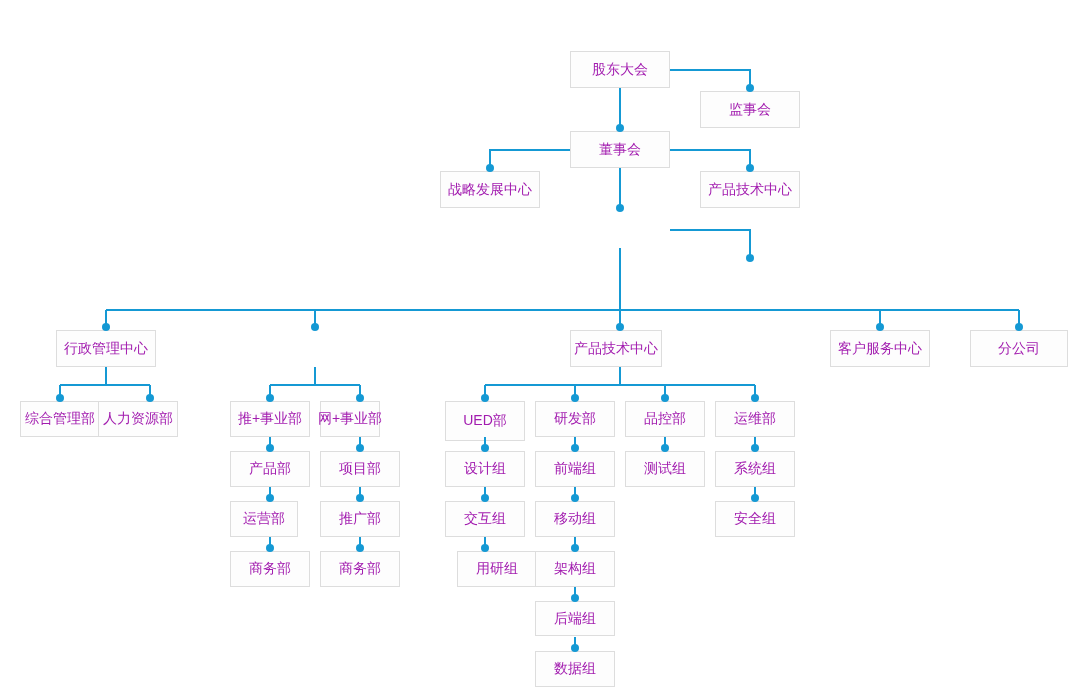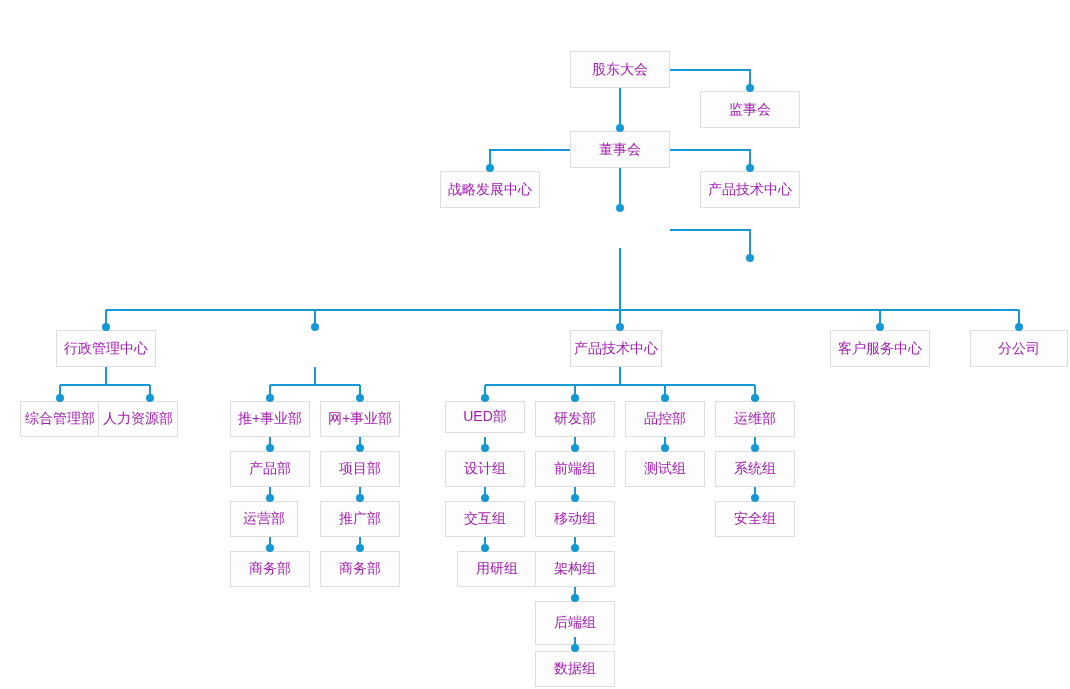--- a/index.html
+++ b/index.html
@@ -109,22 +109,22 @@
   <div class="node" style="left:700px;top:171px;width:100px;height:37px">产品技术中心</div>
 
   <div class="node" style="left:56px;top:330px;width:100px;height:37px">行政管理中心</div>
   <div class="node" style="left:570px;top:330px;width:92px;height:37px">产品技术中心</div>
   <div class="node" style="left:830px;top:330px;width:100px;height:37px">客户服务中心</div>
   <div class="node" style="left:970px;top:330px;width:98px;height:37px">分公司</div>
 
   <div class="node" style="left:20px;top:401px;width:80px;height:36px">综合管理部</div>
   <div class="node" style="left:98px;top:401px;width:80px;height:36px">人力资源部</div>
   <div class="node" style="left:230px;top:401px;width:80px;height:36px">推+事业部</div>
-  <div class="node" style="left:320px;top:401px;width:80px;height:36px">网+事业部</div>
-  <div class="node" style="left:445px;top:401px;width:80px;height:32px">UED部</div>
+  <div class="node" style="left:320px;top:401px;width:60px;height:36px">网+事业部</div>
+  <div class="node" style="left:445px;top:401px;width:80px;height:40px">UED部</div>
   <div class="node" style="left:535px;top:401px;width:80px;height:36px">研发部</div>
   <div class="node" style="left:625px;top:401px;width:80px;height:36px">品控部</div>
   <div class="node" style="left:715px;top:401px;width:80px;height:36px">运维部</div>
 
   <div class="node" style="left:230px;top:451px;width:80px;height:36px">产品部</div>
   <div class="node" style="left:320px;top:451px;width:80px;height:36px">项目部</div>
   <div class="node" style="left:445px;top:451px;width:80px;height:36px">设计组</div>
   <div class="node" style="left:535px;top:451px;width:80px;height:36px">前端组</div>
   <div class="node" style="left:625px;top:451px;width:80px;height:36px">测试组</div>
   <div class="node" style="left:715px;top:451px;width:80px;height:36px">系统组</div>
@@ -133,17 +133,17 @@
   <div class="node" style="left:320px;top:501px;width:80px;height:36px">推广部</div>
   <div class="node" style="left:445px;top:501px;width:80px;height:36px">交互组</div>
   <div class="node" style="left:535px;top:501px;width:80px;height:36px">移动组</div>
   <div class="node" style="left:715px;top:501px;width:80px;height:36px">安全组</div>
 
   <div class="node" style="left:230px;top:551px;width:80px;height:36px">商务部</div>
   <div class="node" style="left:320px;top:551px;width:80px;height:36px">商务部</div>
   <div class="node" style="left:457px;top:551px;width:80px;height:36px">用研组</div>
   <div class="node" style="left:535px;top:551px;width:80px;height:36px">架构组</div>
 
-  <div class="node" style="left:535px;top:601px;width:80px;height:44px">后端组</div>
+  <div class="node" style="left:535px;top:601px;width:80px;height:35px">后端组</div>
 
   <div class="node" style="left:535px;top:651px;width:80px;height:36px">数据组</div>
 
 </div>
 
 </body></html>

